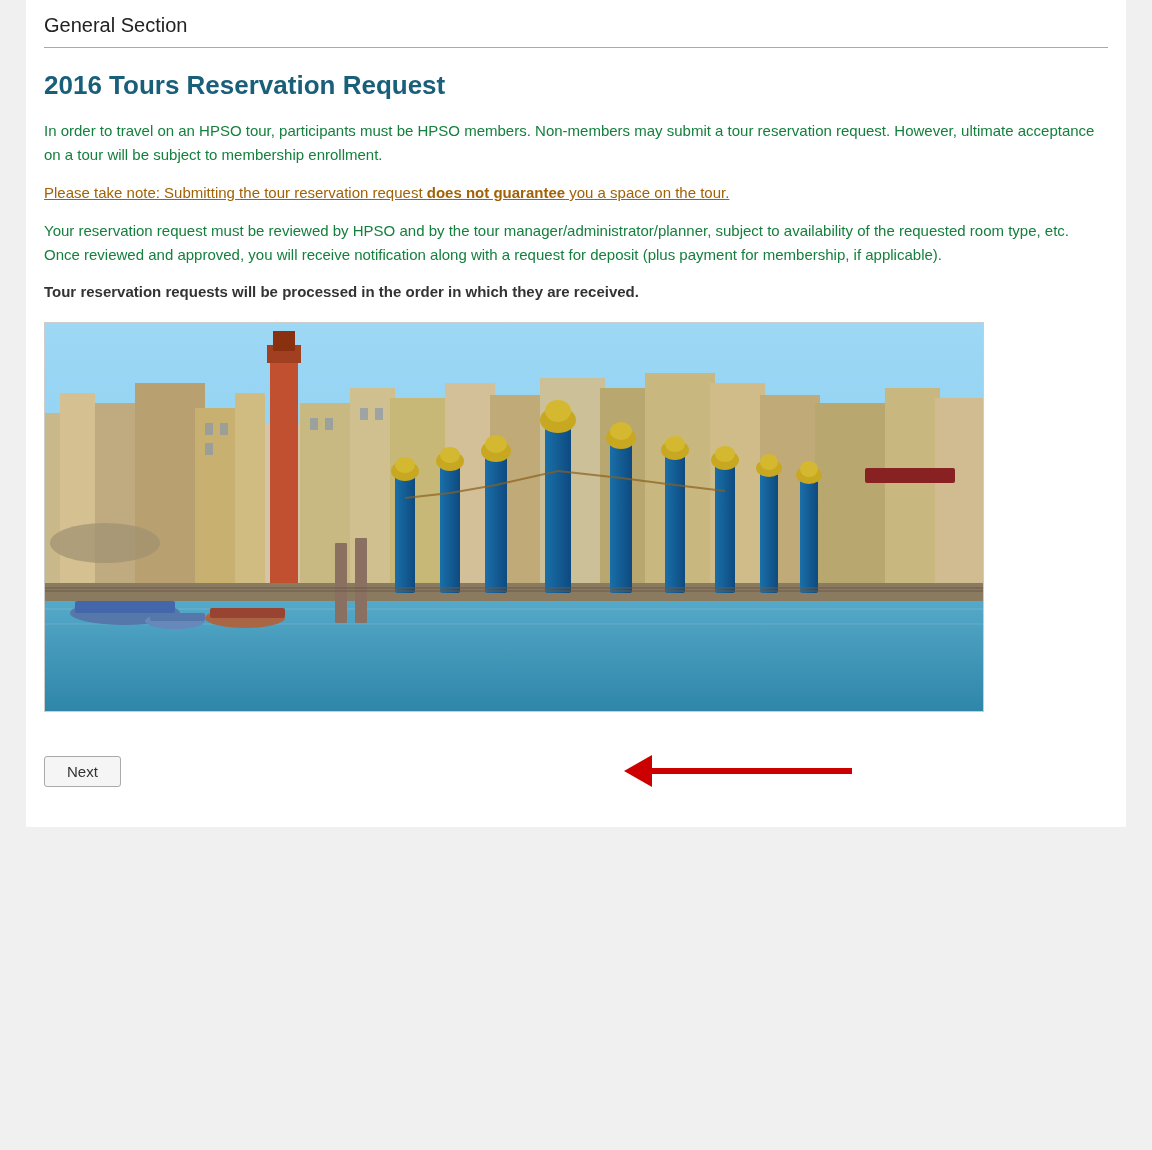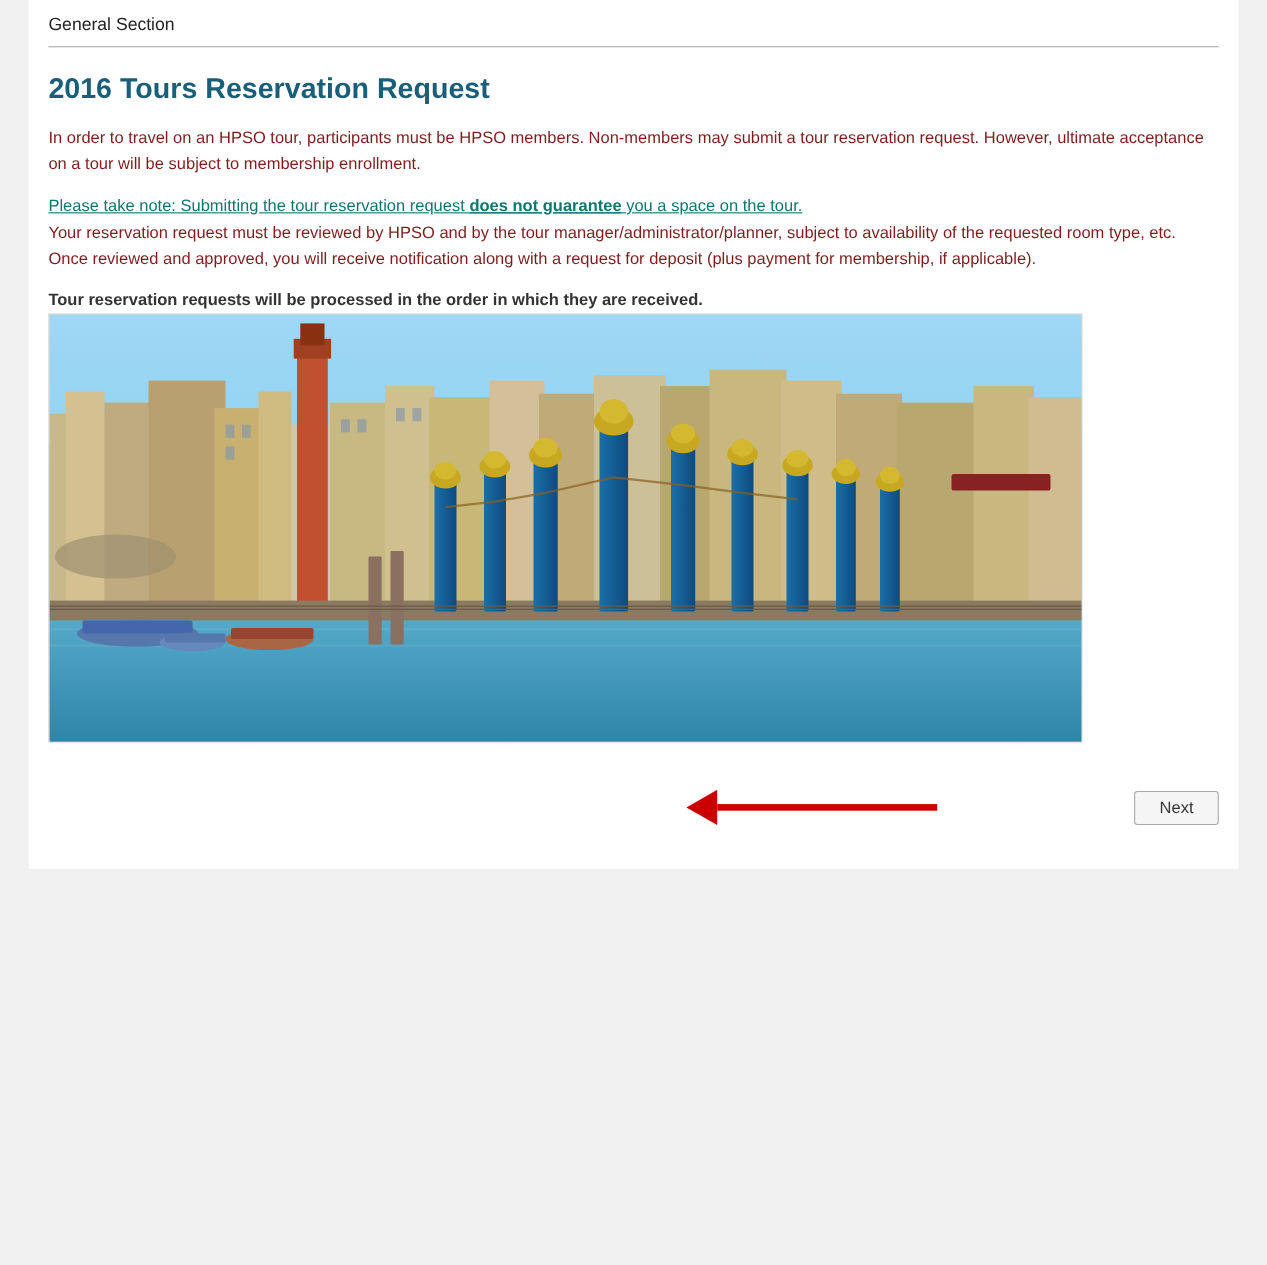--- a/index.html
+++ b/index.html
@@ -18,21 +18,21 @@
     }
 
     .page-wrapper {
       background-color: #fff;
       max-width: 1100px;
       margin: 0 auto;
       padding: 14px 18px 30px 18px;
     }
 
     .section-title {
-      font-size: 16px;
+      font-size: 20px;
       font-weight: normal;
       color: #222;
       margin-bottom: 10px;
     }
 
     .divider {
       border: none;
       border-top: 1px solid #aaa;
       margin-bottom: 22px;
     }
@@ -47,40 +47,42 @@
     .intro-bold {
       font-weight: bold;
       font-size: 15px;
       color: #333;
       margin-bottom: 14px;
       line-height: 1.5;
     }
 
     .intro-text {
       font-size: 15px;
-      color: #7f1d1d;
+      color: #15803d;
       line-height: 1.6;
       margin-bottom: 14px;
     }
 
     .note-text {
       font-size: 15px;
-      color: #0f766e;
+      color: #a16207;
       line-height: 1.6;
+      margin-bottom: 14px;
       text-decoration: underline;
     }
 
     .note-text strong {
       text-decoration: underline;
     }
 
     .process-bold {
       font-weight: bold;
       font-size: 15px;
       color: #333;
+      margin-bottom: 18px;
       line-height: 1.5;
     }
 
     .venice-image {
       width: 940px;
       height: 390px;
       display: block;
       margin-bottom: 24px;
       background: linear-gradient(
         180deg,
@@ -97,21 +99,21 @@
 
     
     .venice-svg {
       width: 940px;
       height: 390px;
     }
 
     .bottom-bar {
       display: flex;
       align-items: center;
-      justify-content: flex-end;
+      justify-content: flex-start;
       padding: 20px 0 10px 0;
       position: relative;
     }
 
     .next-button {
       padding: 6px 22px;
       font-size: 15px;
       background-color: #f5f5f5;
       border: 1px solid #aaa;
       border-radius: 3px;

